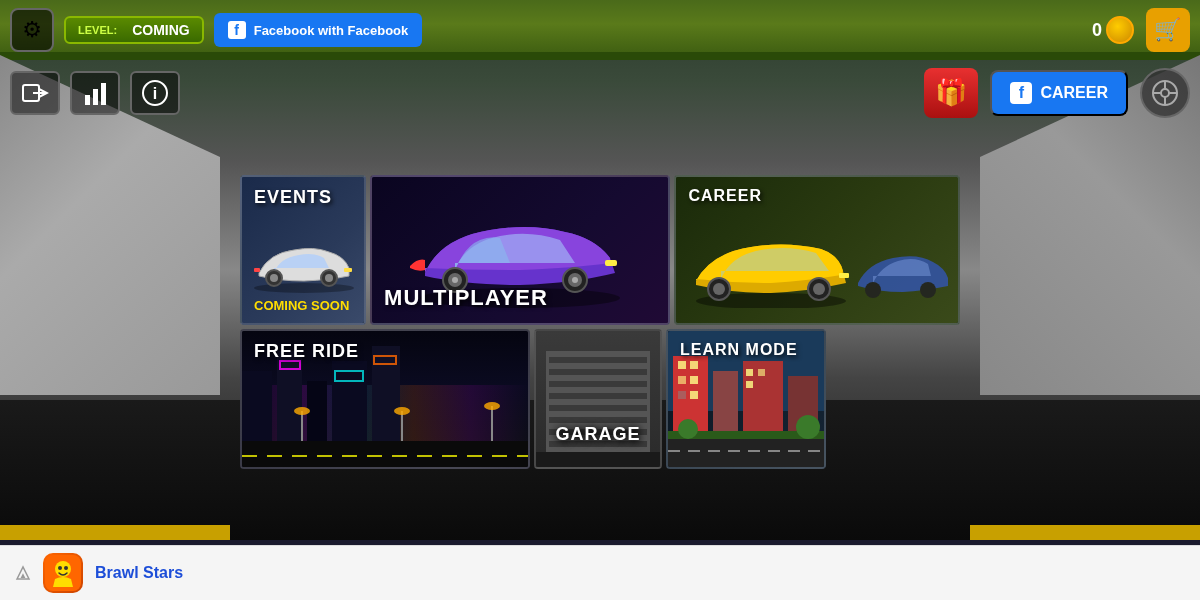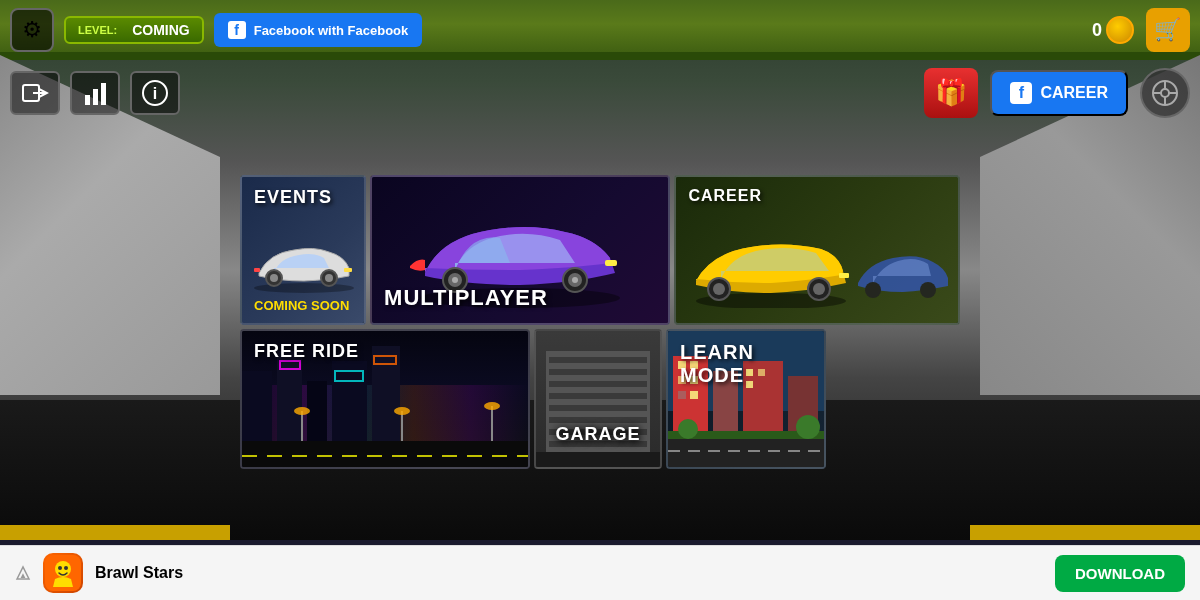--- a/index.html
+++ b/index.html
@@ -429,21 +429,21 @@
       width: 40px; height: 40px;
       background: linear-gradient(135deg, #ff6600 0%, #cc4400 100%);
       border-radius: 10px;
       display: flex; align-items: center; justify-content: center;
       font-size: 22px;
     }
 
     .ad-title {
       font-size: 16px;
       font-weight: bold;
-      color: #000000;
+      color: #1d4ed8;
       flex: 1;
     }
 
     .download-btn {
       background: #00aa44;
       color: #fff;
       font-size: 15px;
       font-weight: bold;
       padding: 10px 20px;
       border-radius: 8px;
@@ -693,21 +693,21 @@
           <rect x="78" y="50" width="7" height="7" fill="#ffff88" opacity="0.8"></rect>
 
           <rect x="0" y="105" width="160" height="35" fill="#222"></rect>
           <line x1="0" y1="120" x2="160" y2="120" stroke="#fff" stroke-width="1.5" stroke-dasharray="12,8" opacity="0.6"></line>
 
           <rect x="0" y="100" width="160" height="8" fill="#2a5a1a"></rect>
           <circle cx="20" cy="98" r="10" fill="#3a7a2a"></circle>
           <circle cx="140" cy="96" r="12" fill="#3a7a2a"></circle>
         </svg>
       </div>
-      <span class="tile-label" style="font-size:20px;">LEARN MODE</span>
+      <span class="tile-label" style="font-size:16px;">LEARN MODE</span>
     </div>
   </div>
 </div>
 
 <div class="ad-bar">
   <div style="display:flex; align-items:center; gap:4px;">
     <svg width="16" height="16" viewBox="0 0 16 16">
       <polygon points="2,14 8,2 14,14" fill="none" stroke="#999" stroke-width="1.5"></polygon>
       <text x="8" y="13" text-anchor="middle" font-size="8" fill="#999">▲</text>
     </svg>
@@ -716,14 +716,13 @@
     <svg width="36" height="36" viewBox="0 0 36 36">
       <rect width="36" height="36" rx="8" fill="#ff6600"></rect>
       <circle cx="18" cy="14" r="8" fill="#ffdd00"></circle>
       <path d="M10,24 Q18,20 26,24 L28,32 L8,32 Z" fill="#ffdd00"></path>
       <circle cx="15" cy="13" r="2" fill="#333"></circle>
       <circle cx="21" cy="13" r="2" fill="#333"></circle>
       <path d="M14,18 Q18,22 22,18" fill="none" stroke="#333" stroke-width="1.5" stroke-linecap="round"></path>
     </svg>
   </div>
   <span class="ad-title">Brawl Stars</span>
-  <div class="download-btn">DOWNLOAD</div>
 </div>
 
 </body></html>

